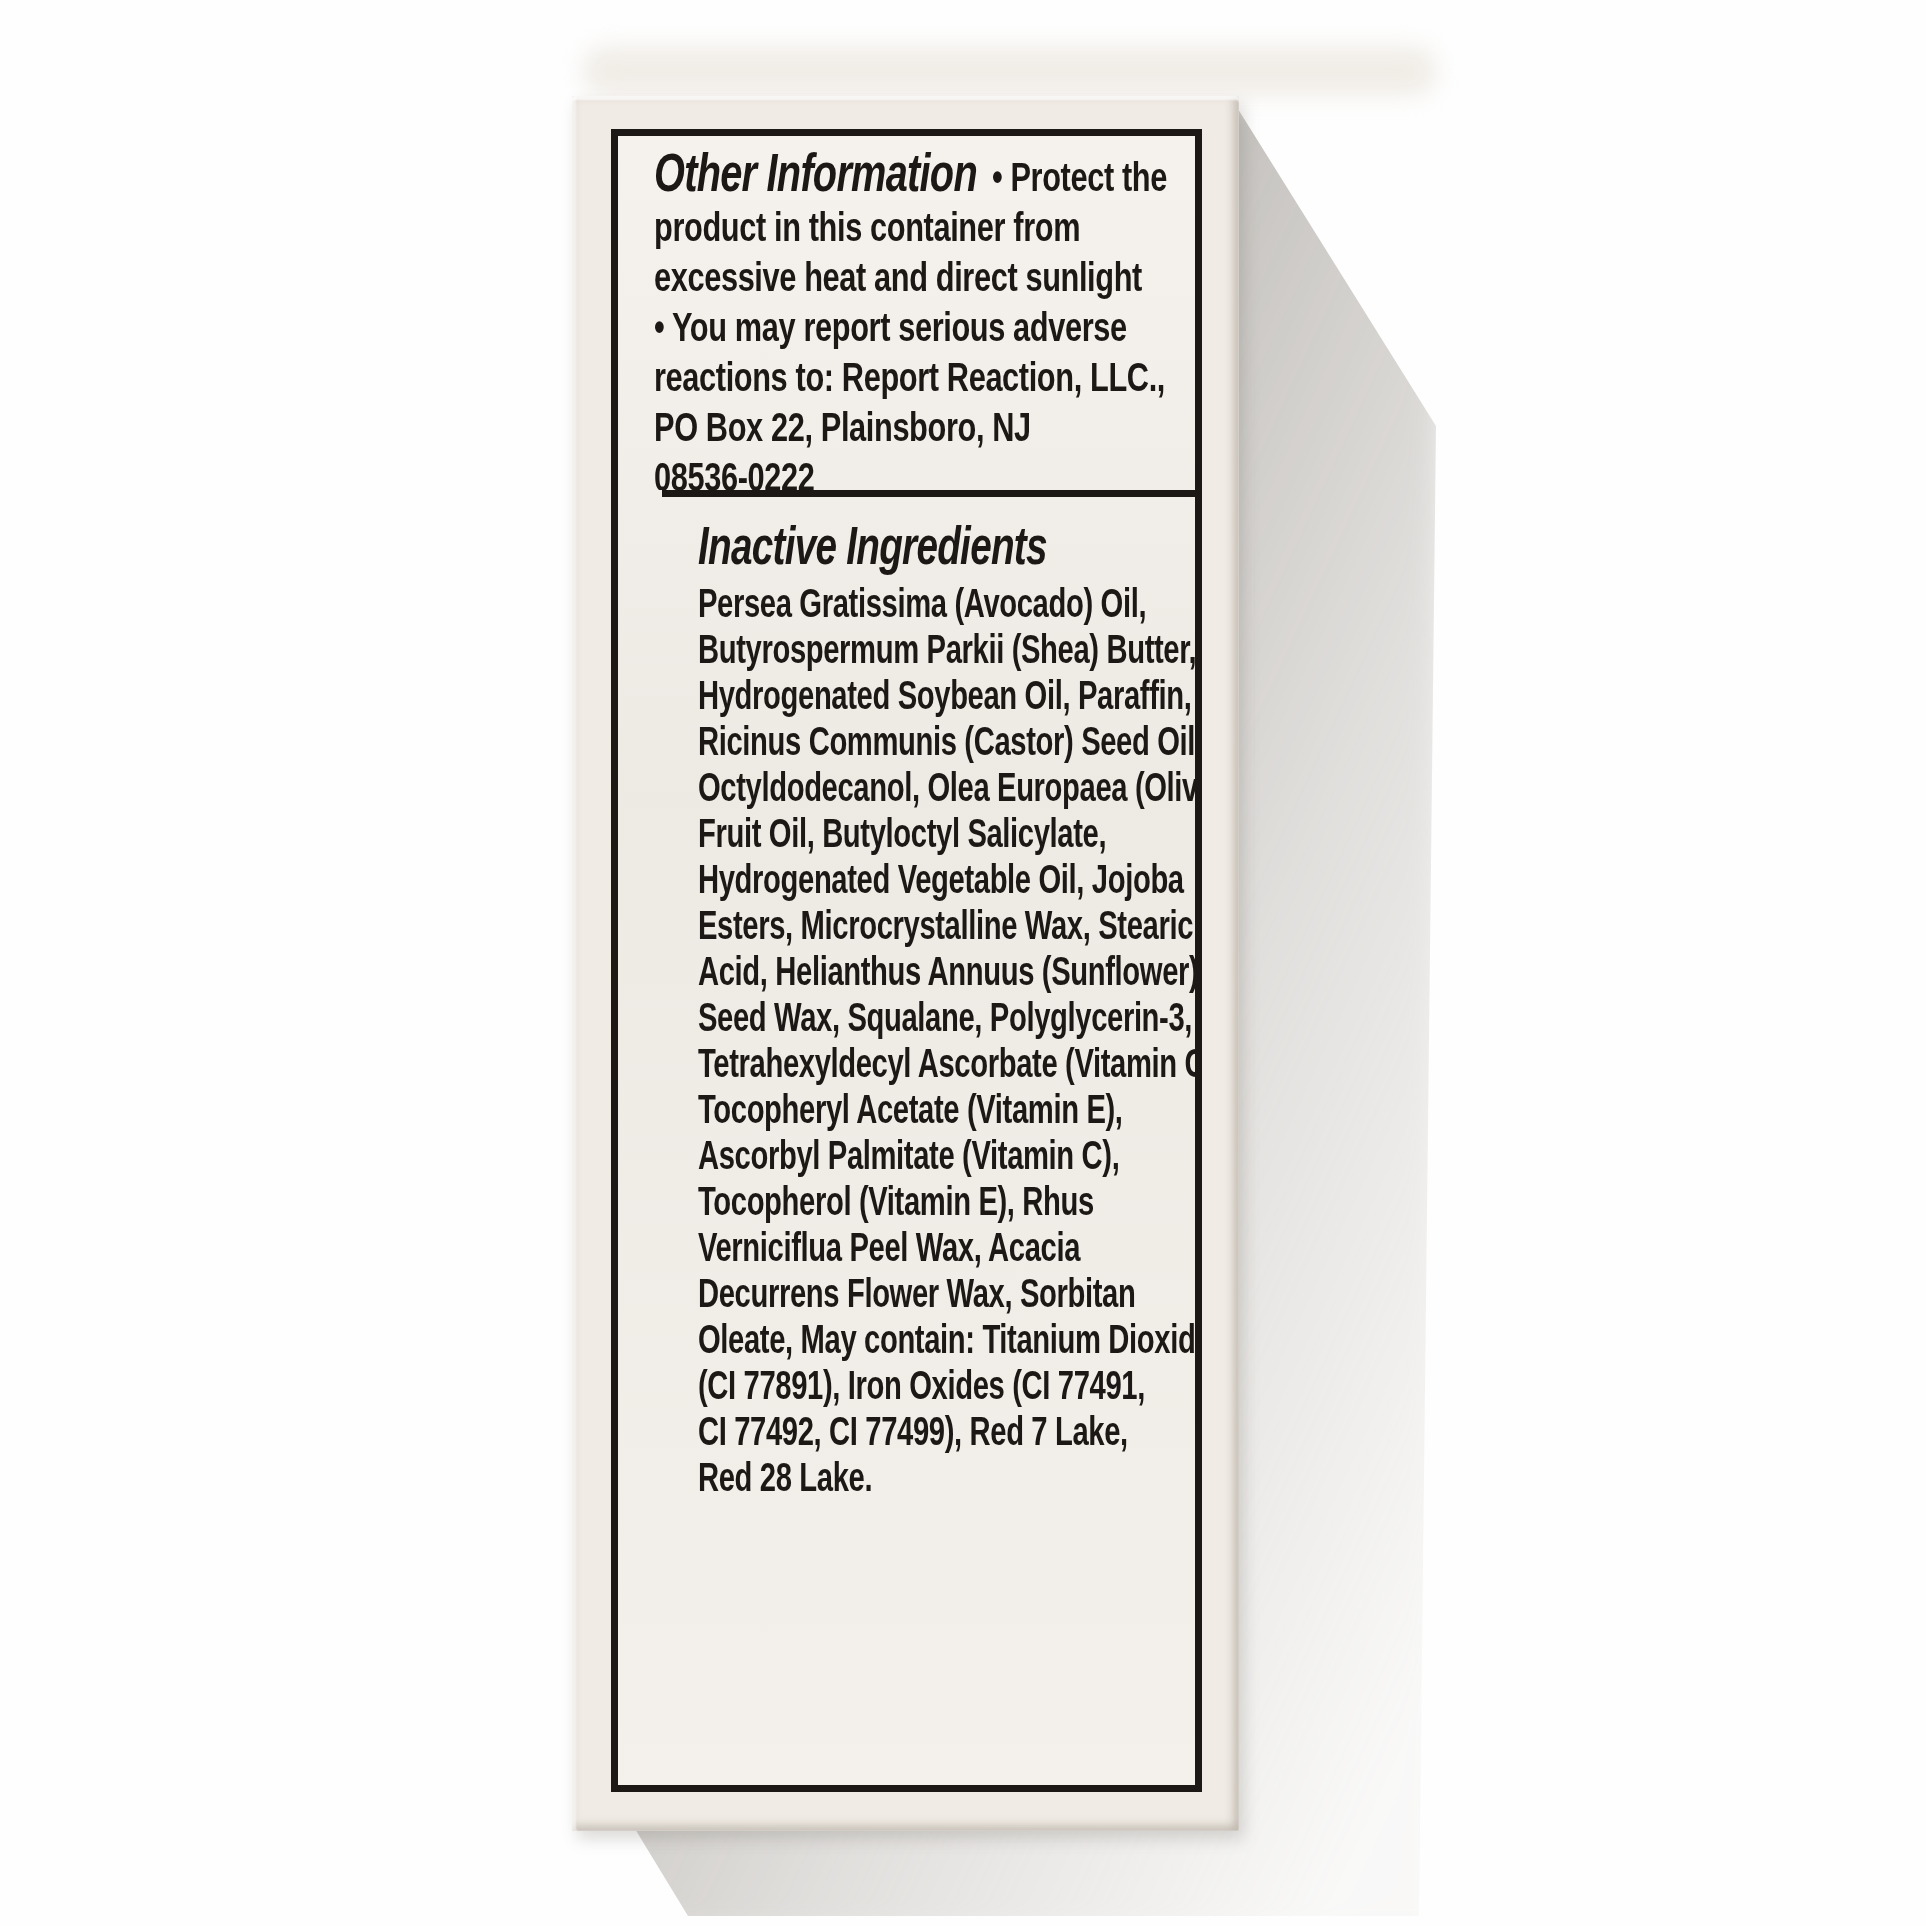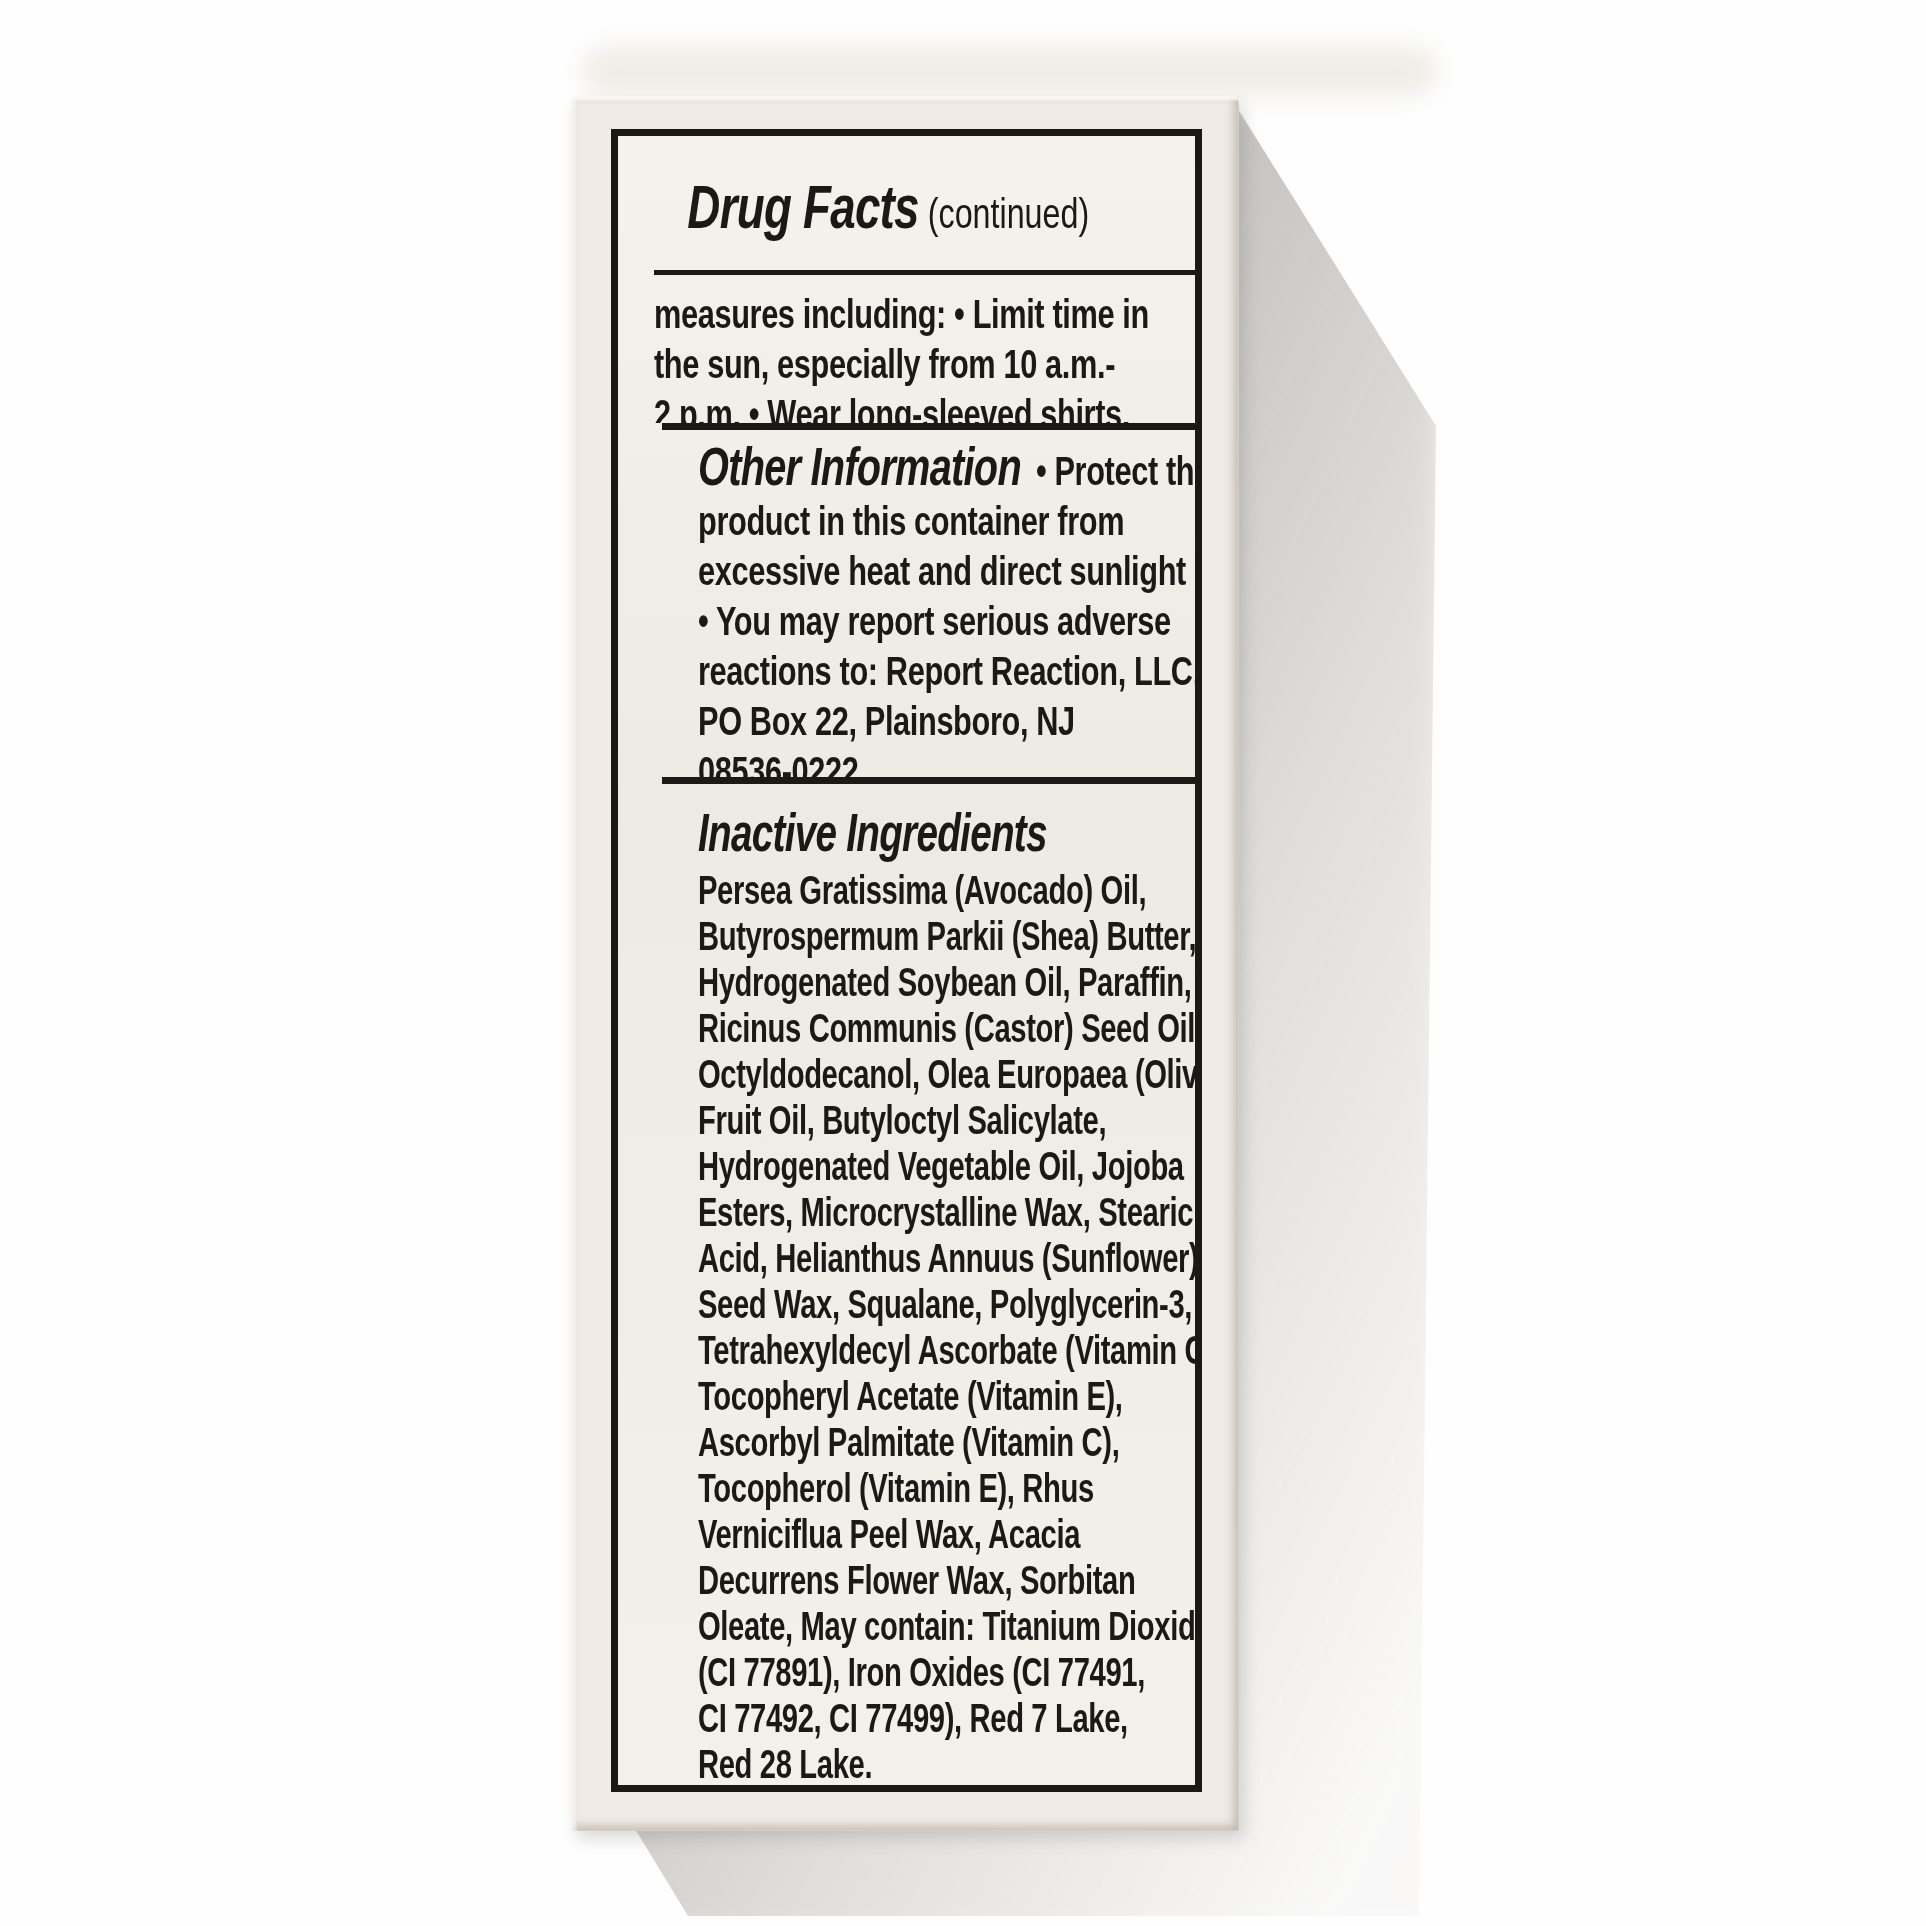--- a/index.html
+++ b/index.html
@@ -63,30 +63,20 @@
 <body>
 
 <div class="scene">
 
   <div class="top-smudge"></div>
   <div class="cast-shadow"></div>
 
   <div class="carton">
     <div class="panel">
 
-      <div class="sec sec1">
-        <div class="squeeze">
-          <span class="df-title">Drug Facts</span><span class="df-cont"> </span><span class="df-cont">(continued)</span>
-        </div>
-        <div class="rule"></div>
-        <div class="squeeze body-txt">measures including: • Limit time in
-the sun, especially from 10 a.m.-
-2 p.m. • Wear long-sleeved shirts,
-pants, hats and sunglasses</div>
-      </div>
 
       <div class="sec sec2">
         <div class="squeeze body-txt"><span class="inline-title">Other Information</span><span class="gap"></span><span>• Protect the
 product in this container from
 excessive heat and direct sunlight
 • You may report serious adverse
 reactions to: Report Reaction, LLC.,
 PO Box 22, Plainsboro, NJ
 08536-0222</span></div>
       </div>

